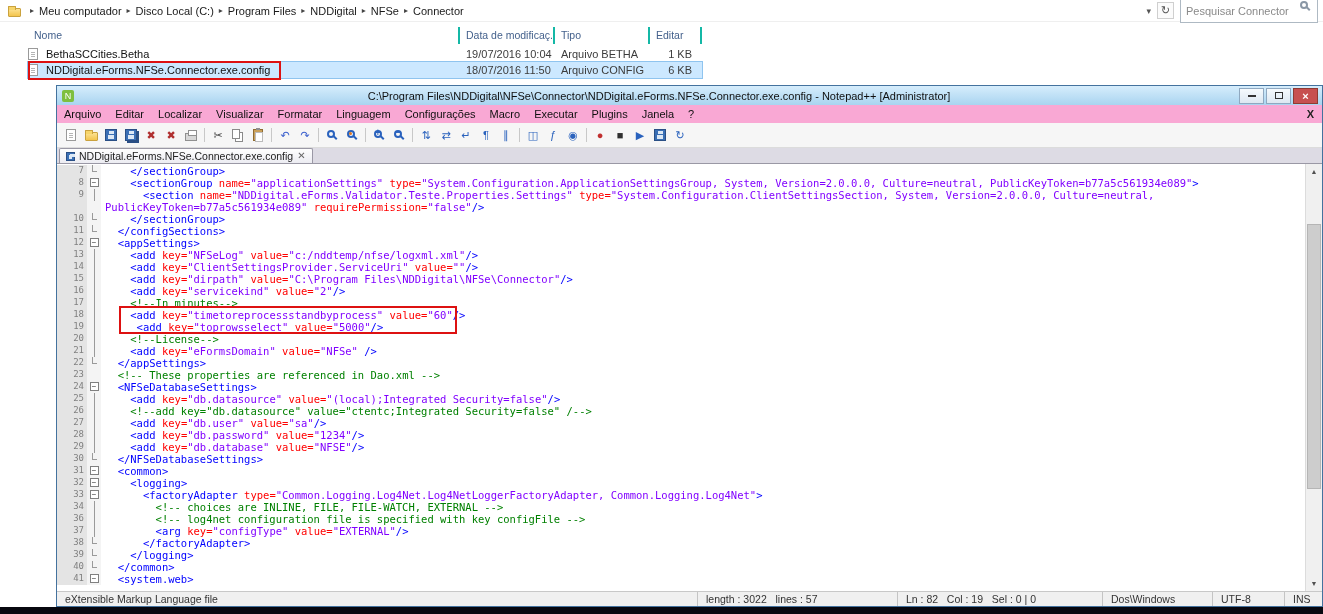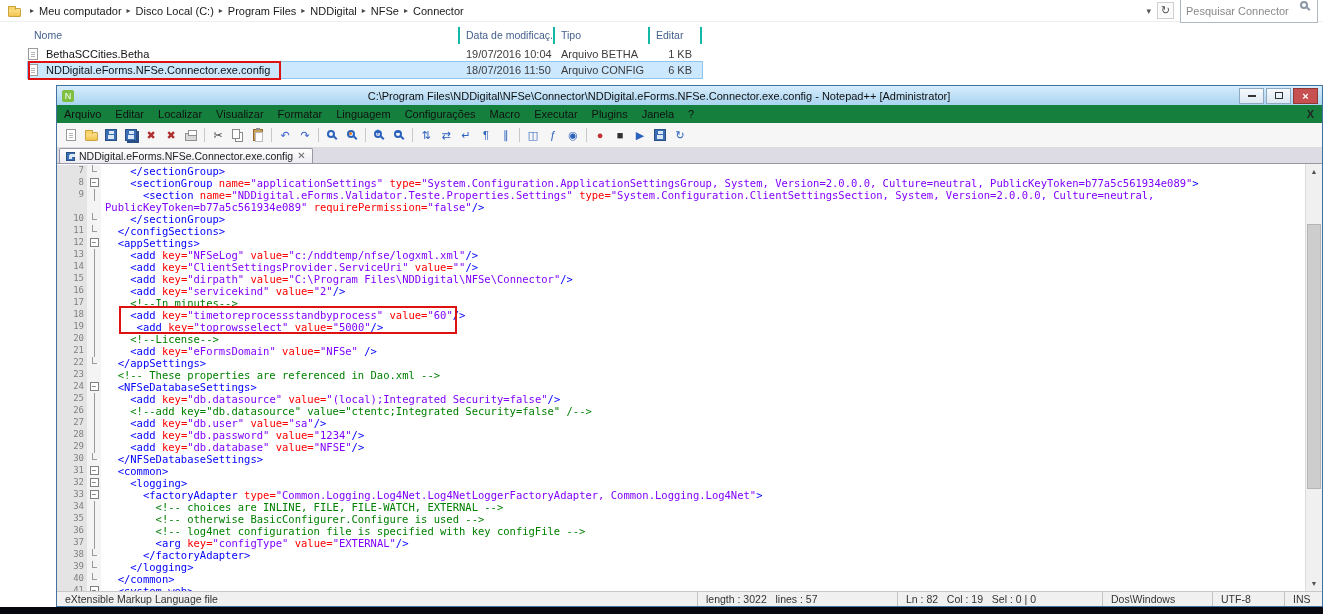--- a/index.html
+++ b/index.html
@@ -66,21 +66,21 @@
   .titlebar{height:19px;background:linear-gradient(#d6edfc,var(--c-title,#a9d4f0));display:flex;align-items:center;flex:none;}
   .npp-ico{width:12px;height:12px;background:#7ebf3f;border-radius:2px;color:#fff;font-size:9px;line-height:12px;
            text-align:center;margin:0 5px;flex:none;}
   .npp-title{flex:1;text-align:center;font-size:11px;color:#101010;white-space:nowrap;overflow:hidden;}
   .winbtns{display:flex;gap:2px;padding-right:4px;flex:none;}
   .wbtn{width:25px;height:16px;border:1px solid #8fa8c0;background:linear-gradient(#f6fafd,#dde8f2);
         display:flex;align-items:center;justify-content:center;}
   .wbtn .min-glyph{width:8px;height:2px;background:#333;}
   .wbtn .max-glyph{width:8px;height:7px;border:1px solid #333;background:transparent;}
   .wbtn-close{background:var(--c-close,#c75050);border-color:#8e3a32;color:#fff;font-size:11px;font-weight:bold;line-height:14px;}
-  .menubar{height:18px;display:flex;align-items:center;background:#15803d;font-size:11px;flex:none;}
+  .menubar{height:18px;display:flex;align-items:center;background:#f9a8d4;font-size:11px;flex:none;}
   .menu-item{padding:0 7px;color:#101010;}
   .menubar-x{margin-left:auto;padding-right:8px;font-size:11px;font-weight:bold;color:#222;}
   .toolbar{height:25px;display:flex;align-items:center;background:#f6f6f6;border-bottom:1px solid #dcdcdc;padding-left:4px;flex:none;}
   .tbi{width:18px;height:17px;display:inline-flex;align-items:center;justify-content:center;font-size:11px;margin:0 1px;}
   .tbsep{width:1px;height:14px;background:#c8c8c8;margin:0 3px;display:inline-block;}
   .tabbar{height:16px;background:#dddbe4;display:flex;align-items:flex-end;padding-left:2px;border-bottom:1px solid #9a98a5;flex:none;}
   .tab{height:15px;background:linear-gradient(#fefefe,#ececf2);border:1px solid #9a98a5;border-bottom:none;
        border-radius:2px 2px 0 0;display:inline-flex;align-items:center;gap:4px;padding:0 6px;font-size:10.5px;color:#222;}
   .tab .sh-floppy{width:9px;height:9px;}
   .tab-close{color:#666;font-size:10px;line-height:10px;}
@@ -464,27 +464,20 @@
             <span class="ct">      <span class="xt">&lt;factoryAdapter</span> <span class="xa">type=</span><span class="xs">"Common.Logging.Log4Net.Log4NetLoggerFactoryAdapter, Common.Logging.Log4Net"</span><span class="xt">&gt;</span></span>
           </div>
           <div class="crow">
             <span class="ln">34</span>
             <span class="fold">
               <span class="fline"></span>
             </span>
             <span class="ct">        <span class="xc">&lt;!-- choices are INLINE, FILE, FILE-WATCH, EXTERNAL --&gt;</span></span>
           </div>
           <div class="crow">
-            <span class="ln">35</span>
-            <span class="fold">
-              <span class="fline"></span>
-            </span>
-            <span class="ct">        <span class="xc">&lt;!-- otherwise BasicConfigurer.Configure is used --&gt;</span></span>
-          </div>
-          <div class="crow">
             <span class="ln">36</span>
             <span class="fold">
               <span class="fline"></span>
             </span>
             <span class="ct">        <span class="xc">&lt;!-- log4net configuration file is specified with key configFile --&gt;</span></span>
           </div>
           <div class="crow">
             <span class="ln">37</span>
             <span class="fold">
               <span class="fline"></span>

